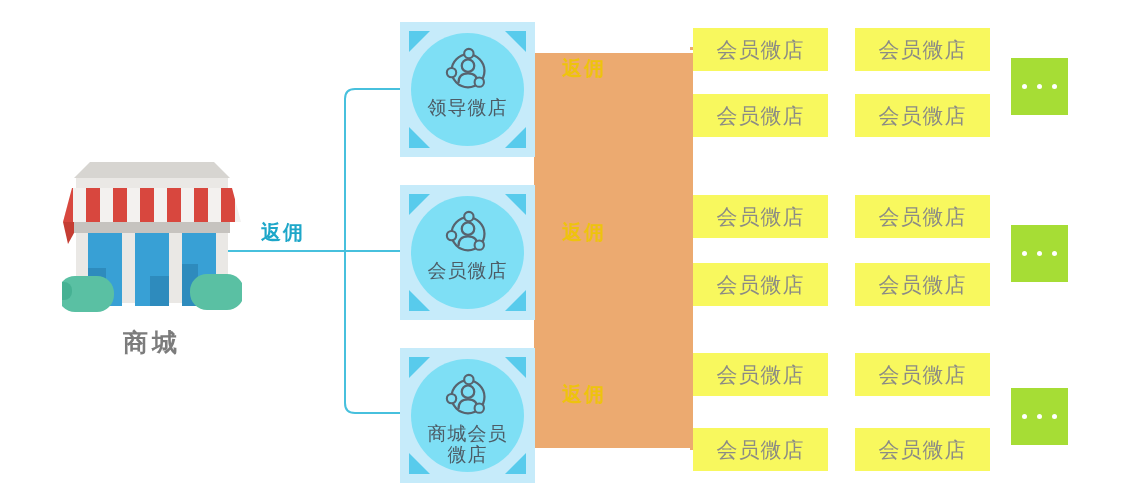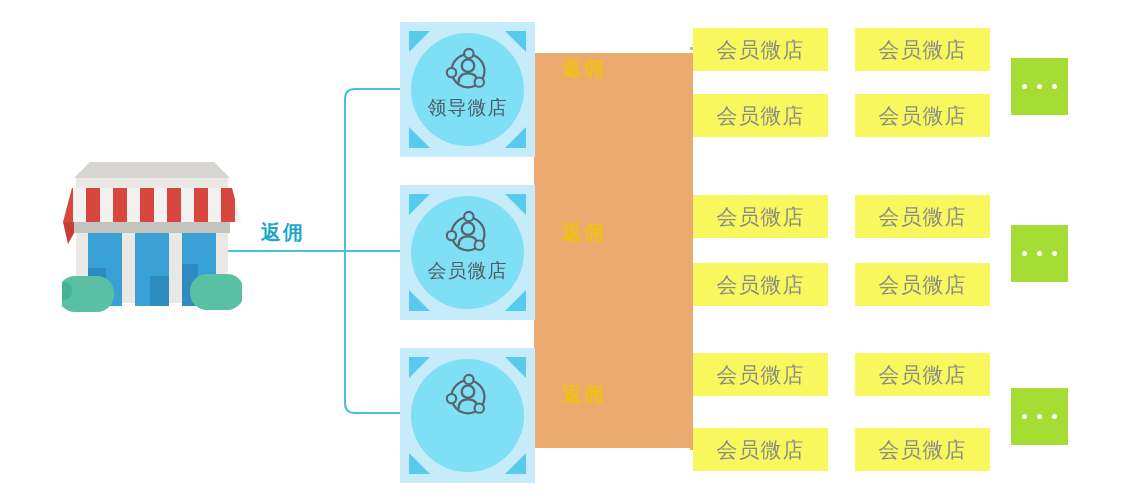--- a/index.html
+++ b/index.html
@@ -82,20 +82,21 @@
       <rect x="73" y="77" width="34" height="73" fill="#38a0d5"></rect>
       <rect x="120" y="77" width="34" height="73" fill="#38a0d5"></rect>
       <rect x="26" y="112" width="18" height="38" fill="#2e8bbd"></rect>
       <rect x="88" y="120" width="19" height="30" fill="#2e8bbd"></rect>
       <rect x="120" y="108" width="16" height="42" fill="#2e8bbd"></rect>
       <rect x="-4" y="120" width="56" height="36" rx="17" fill="#5ac0a3"></rect>
       <rect x="128" y="118" width="54" height="36" rx="17" fill="#5ac0a3"></rect>
       <rect x="-12" y="126" width="22" height="18" rx="8" fill="#46b193"></rect>
     </svg>
   </div>
+  <div class="store-label">商城</div>
 
   <div class="teal-label">返佣</div>
 
   <div class="orange-band"></div>
 
   <div class="band-label" style="top:55px">返佣</div>
   <div class="band-label" style="top:219px">返佣</div>
   <div class="band-label" style="top:381px">返佣</div>
 
   <div class="stub left" style="top:87px"></div>
@@ -152,20 +153,21 @@
     <span class="corner br"></span>
     <div class="tier-circle">
       <svg class="tier-icon" viewBox="0 0 60 60">
         <circle cx="30" cy="31" r="19" fill="none" stroke="#57636e" stroke-width="2.6"></circle>
         <path d="M19,45 Q19,34 30,34 Q41,34 41,45" fill="#7edff5" stroke="#57636e" stroke-width="2.6"></path>
         <circle cx="30" cy="25" r="7.2" fill="#7edff5" stroke="#57636e" stroke-width="2.6"></circle>
         <circle cx="31" cy="11" r="5.4" fill="#7edff5" stroke="#57636e" stroke-width="2.4"></circle>
         <circle cx="11" cy="33" r="5.4" fill="#7edff5" stroke="#57636e" stroke-width="2.4"></circle>
         <circle cx="43" cy="44" r="5.4" fill="#7edff5" stroke="#57636e" stroke-width="2.4"></circle>
       </svg>
+      <div class="tier-label wrap">商城会员微店</div>
     </div>
   </div>
 
   <div class="member-box col-a" style="top:28px">会员微店</div>
   <div class="member-box col-b" style="top:28px">会员微店</div>
   <div class="member-box col-a" style="top:94px">会员微店</div>
   <div class="member-box col-b" style="top:94px">会员微店</div>
 
   <div class="member-box col-a" style="top:195px">会员微店</div>
   <div class="member-box col-b" style="top:195px">会员微店</div>

